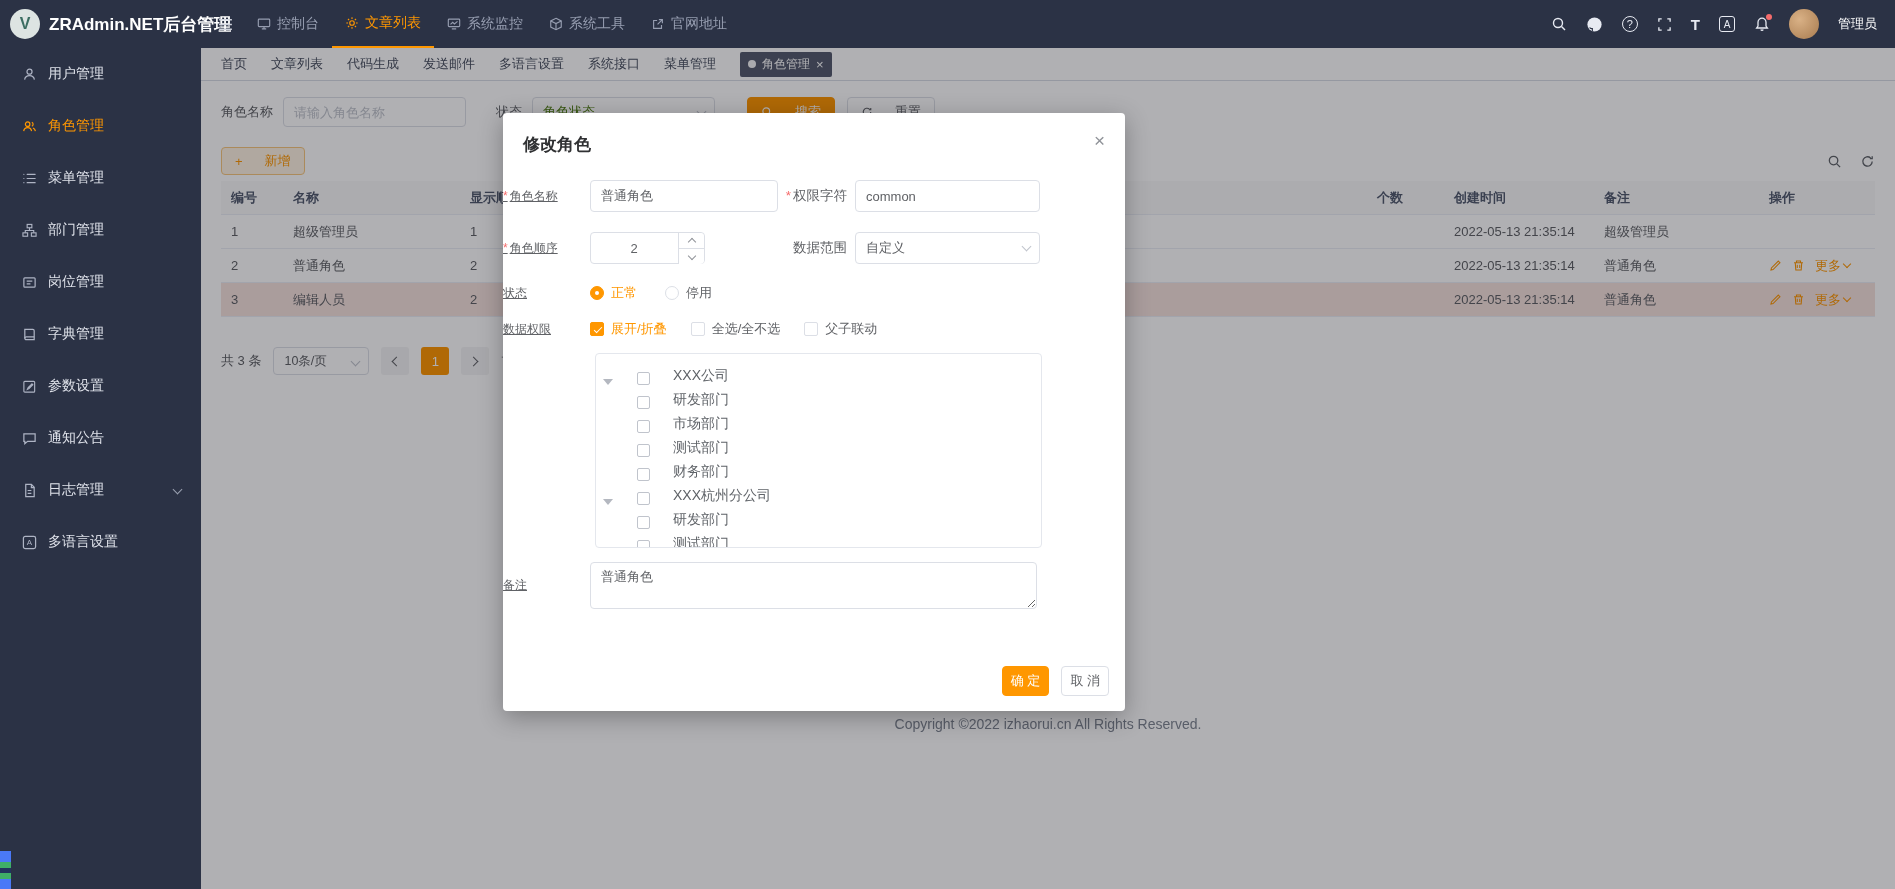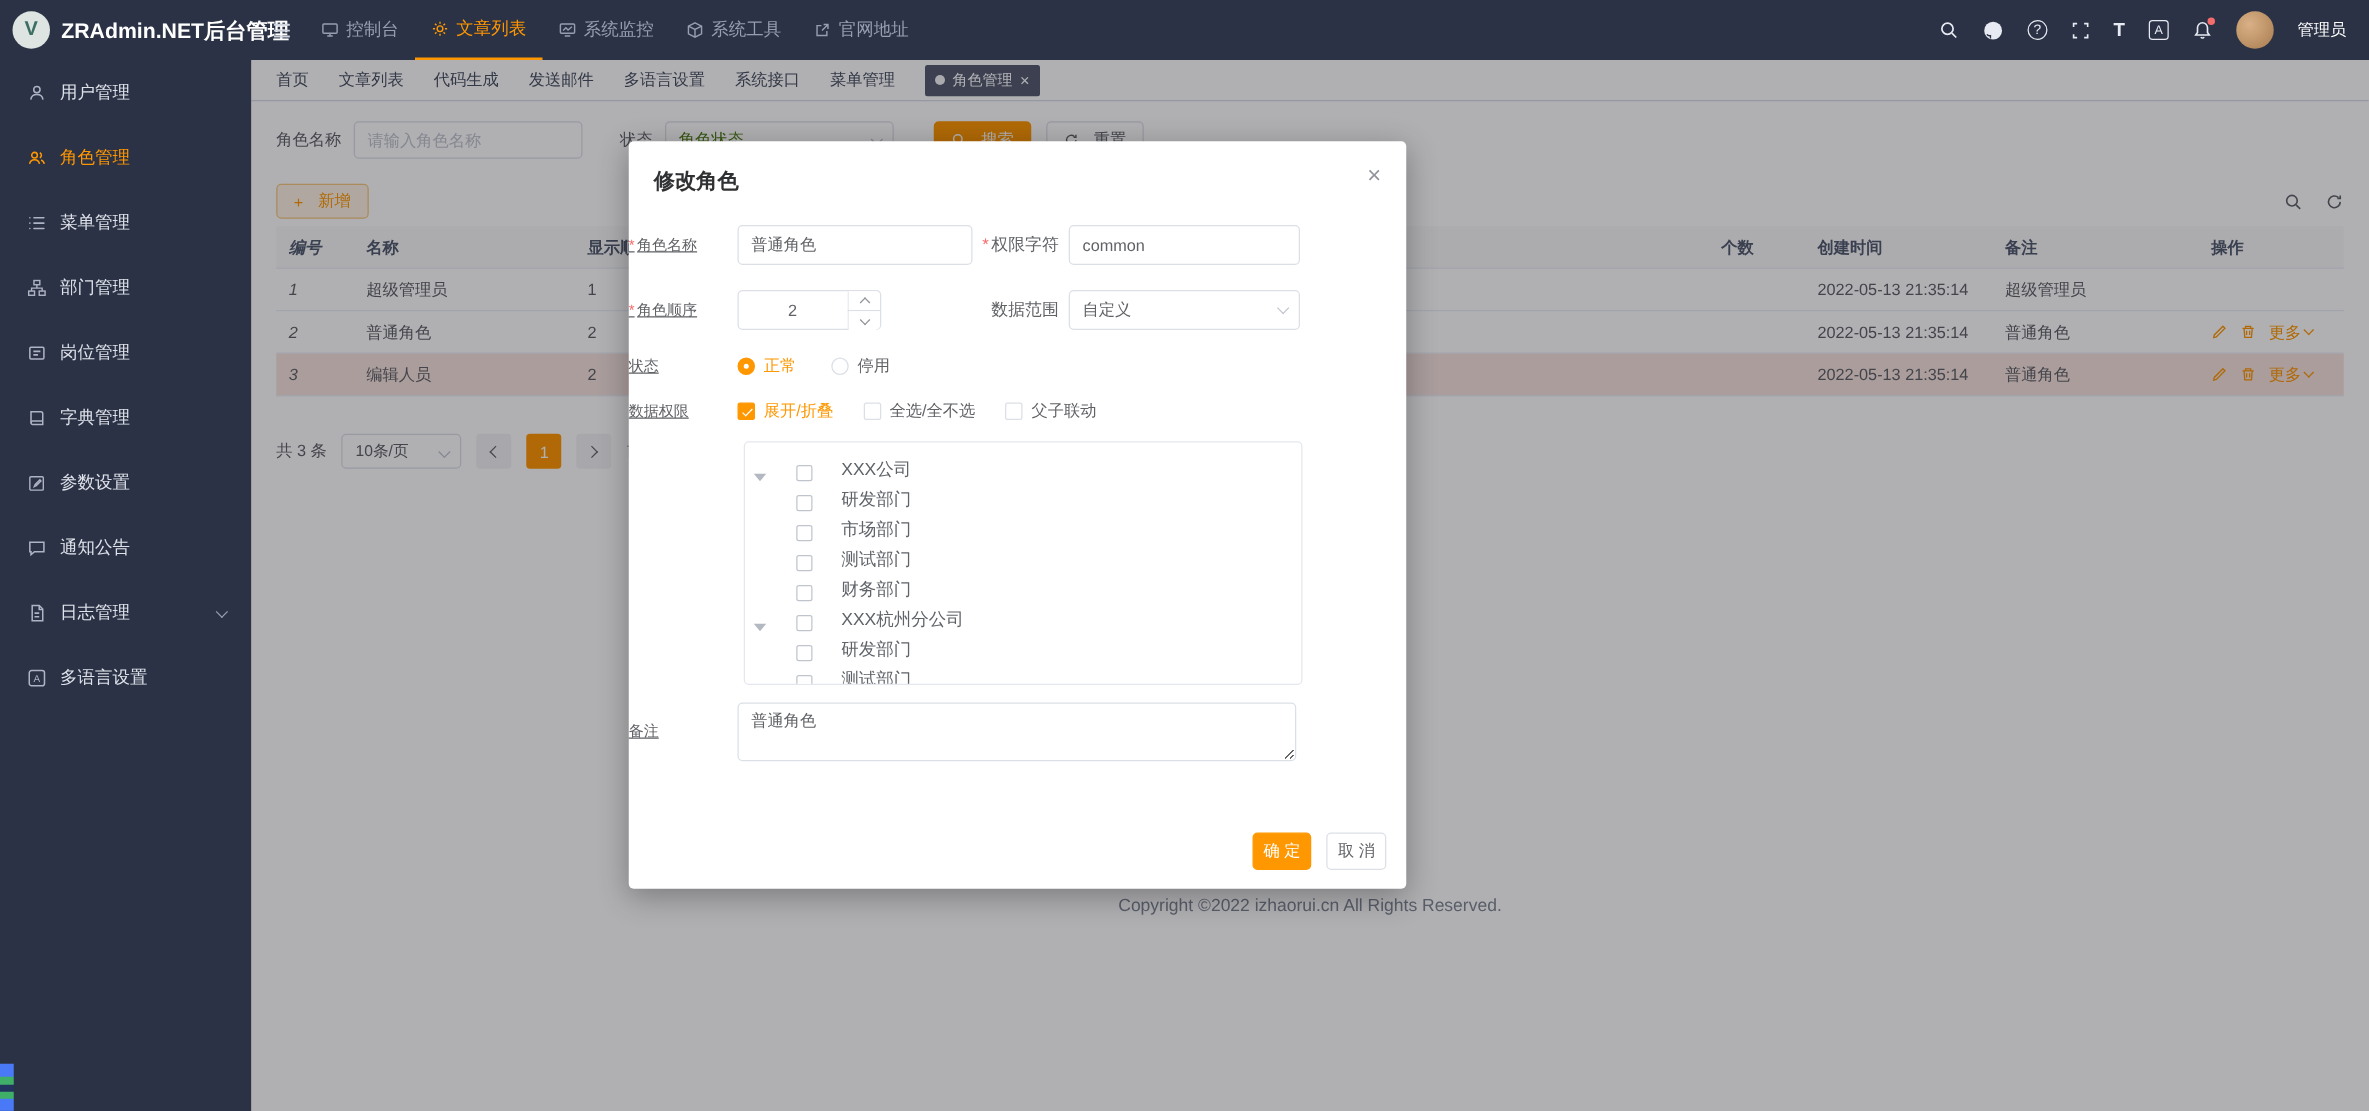--- a/index.html
+++ b/index.html
@@ -53,35 +53,35 @@
   .f-lab { margin-right:10px; white-space:nowrap; }
   .inp { height:30px; border:1px solid #dcdfe6; border-radius:4px; padding:0 10px; font-size:13px;
     color:#606266; outline:none; font-family:inherit; }
   .inp::placeholder { color:#c0c4cc; }
   .sel { height:30px; border:1px solid #dcdfe6; border-radius:4px; padding:0 24px 0 10px;
     display:flex; align-items:center; position:relative; cursor:pointer; background:#fff; }
   .sel .ph { color:#4d7c0f; }
   .sel-caret { position:absolute; right:9px; top:10px; width:7px; height:7px;
     border-right:1.4px solid #c0c4cc; border-bottom:1.4px solid #c0c4cc; transform:rotate(45deg); }
   .btn { height:30px; border-radius:4px; border:1px solid #dcdfe6; background:#fff; color:#606266;
-    font-size:13px; padding:0 13px; display:inline-flex; align-items:center; gap:12px; cursor:pointer; font-family:inherit; }
+    font-size:13px; padding:0 13px; display:inline-flex; align-items:center; gap:22px; cursor:pointer; font-family:inherit; }
   .btn.primary { background:#ff9700; border-color:#ff9700; color:#fff; }
   .btn.plain-warn { background:#fff4e3; border-color:#f8c77e; color:#ff9700; height:28px; }
 
   .toolbar-row { margin:20px 20px 0; display:flex; align-items:center; justify-content:space-between; }
   .tool-icons { display:flex; gap:18px; color:#5f6368; }
   .tool-icons .hicon { color:#5f6368; }
 
   
   .tbl { margin:6px 20px 0; font-size:13px; color:#606266; }
   .trow { display:flex; align-items:center; height:34px; border-bottom:1px solid #ebeef5; }
   .trow.head { font-weight:bold; color:#515a6e; background:#fafafa; }
   .trow.selected { background:#f6e3de; }
   .cell { white-space:nowrap; overflow:hidden; }
-  .c-id { width:72px; padding-left:10px;font-style:italic; }
+  .c-id { width:72px; padding-left:10px; }
   .c-name { width:165px; }
   .c-order { width:140px; padding-left:12px; }
   .c-spacer { flex:1; }
   .c-count { width:105px; padding-left:40px; }
   .c-created { width:150px; padding-left:12px; }
   .c-remark { width:160px; padding-left:12px; }
   .c-actions { width:123px; padding-left:17px; display:flex; align-items:center; gap:10px; }
   .act { color:#ff9700; display:inline-flex; align-items:center; gap:3px; cursor:pointer; }
   .more-caret { width:6px; height:6px; border-right:1.4px solid #ff9700; border-bottom:1.4px solid #ff9700;
     transform:rotate(45deg); margin-top:-3px; }

